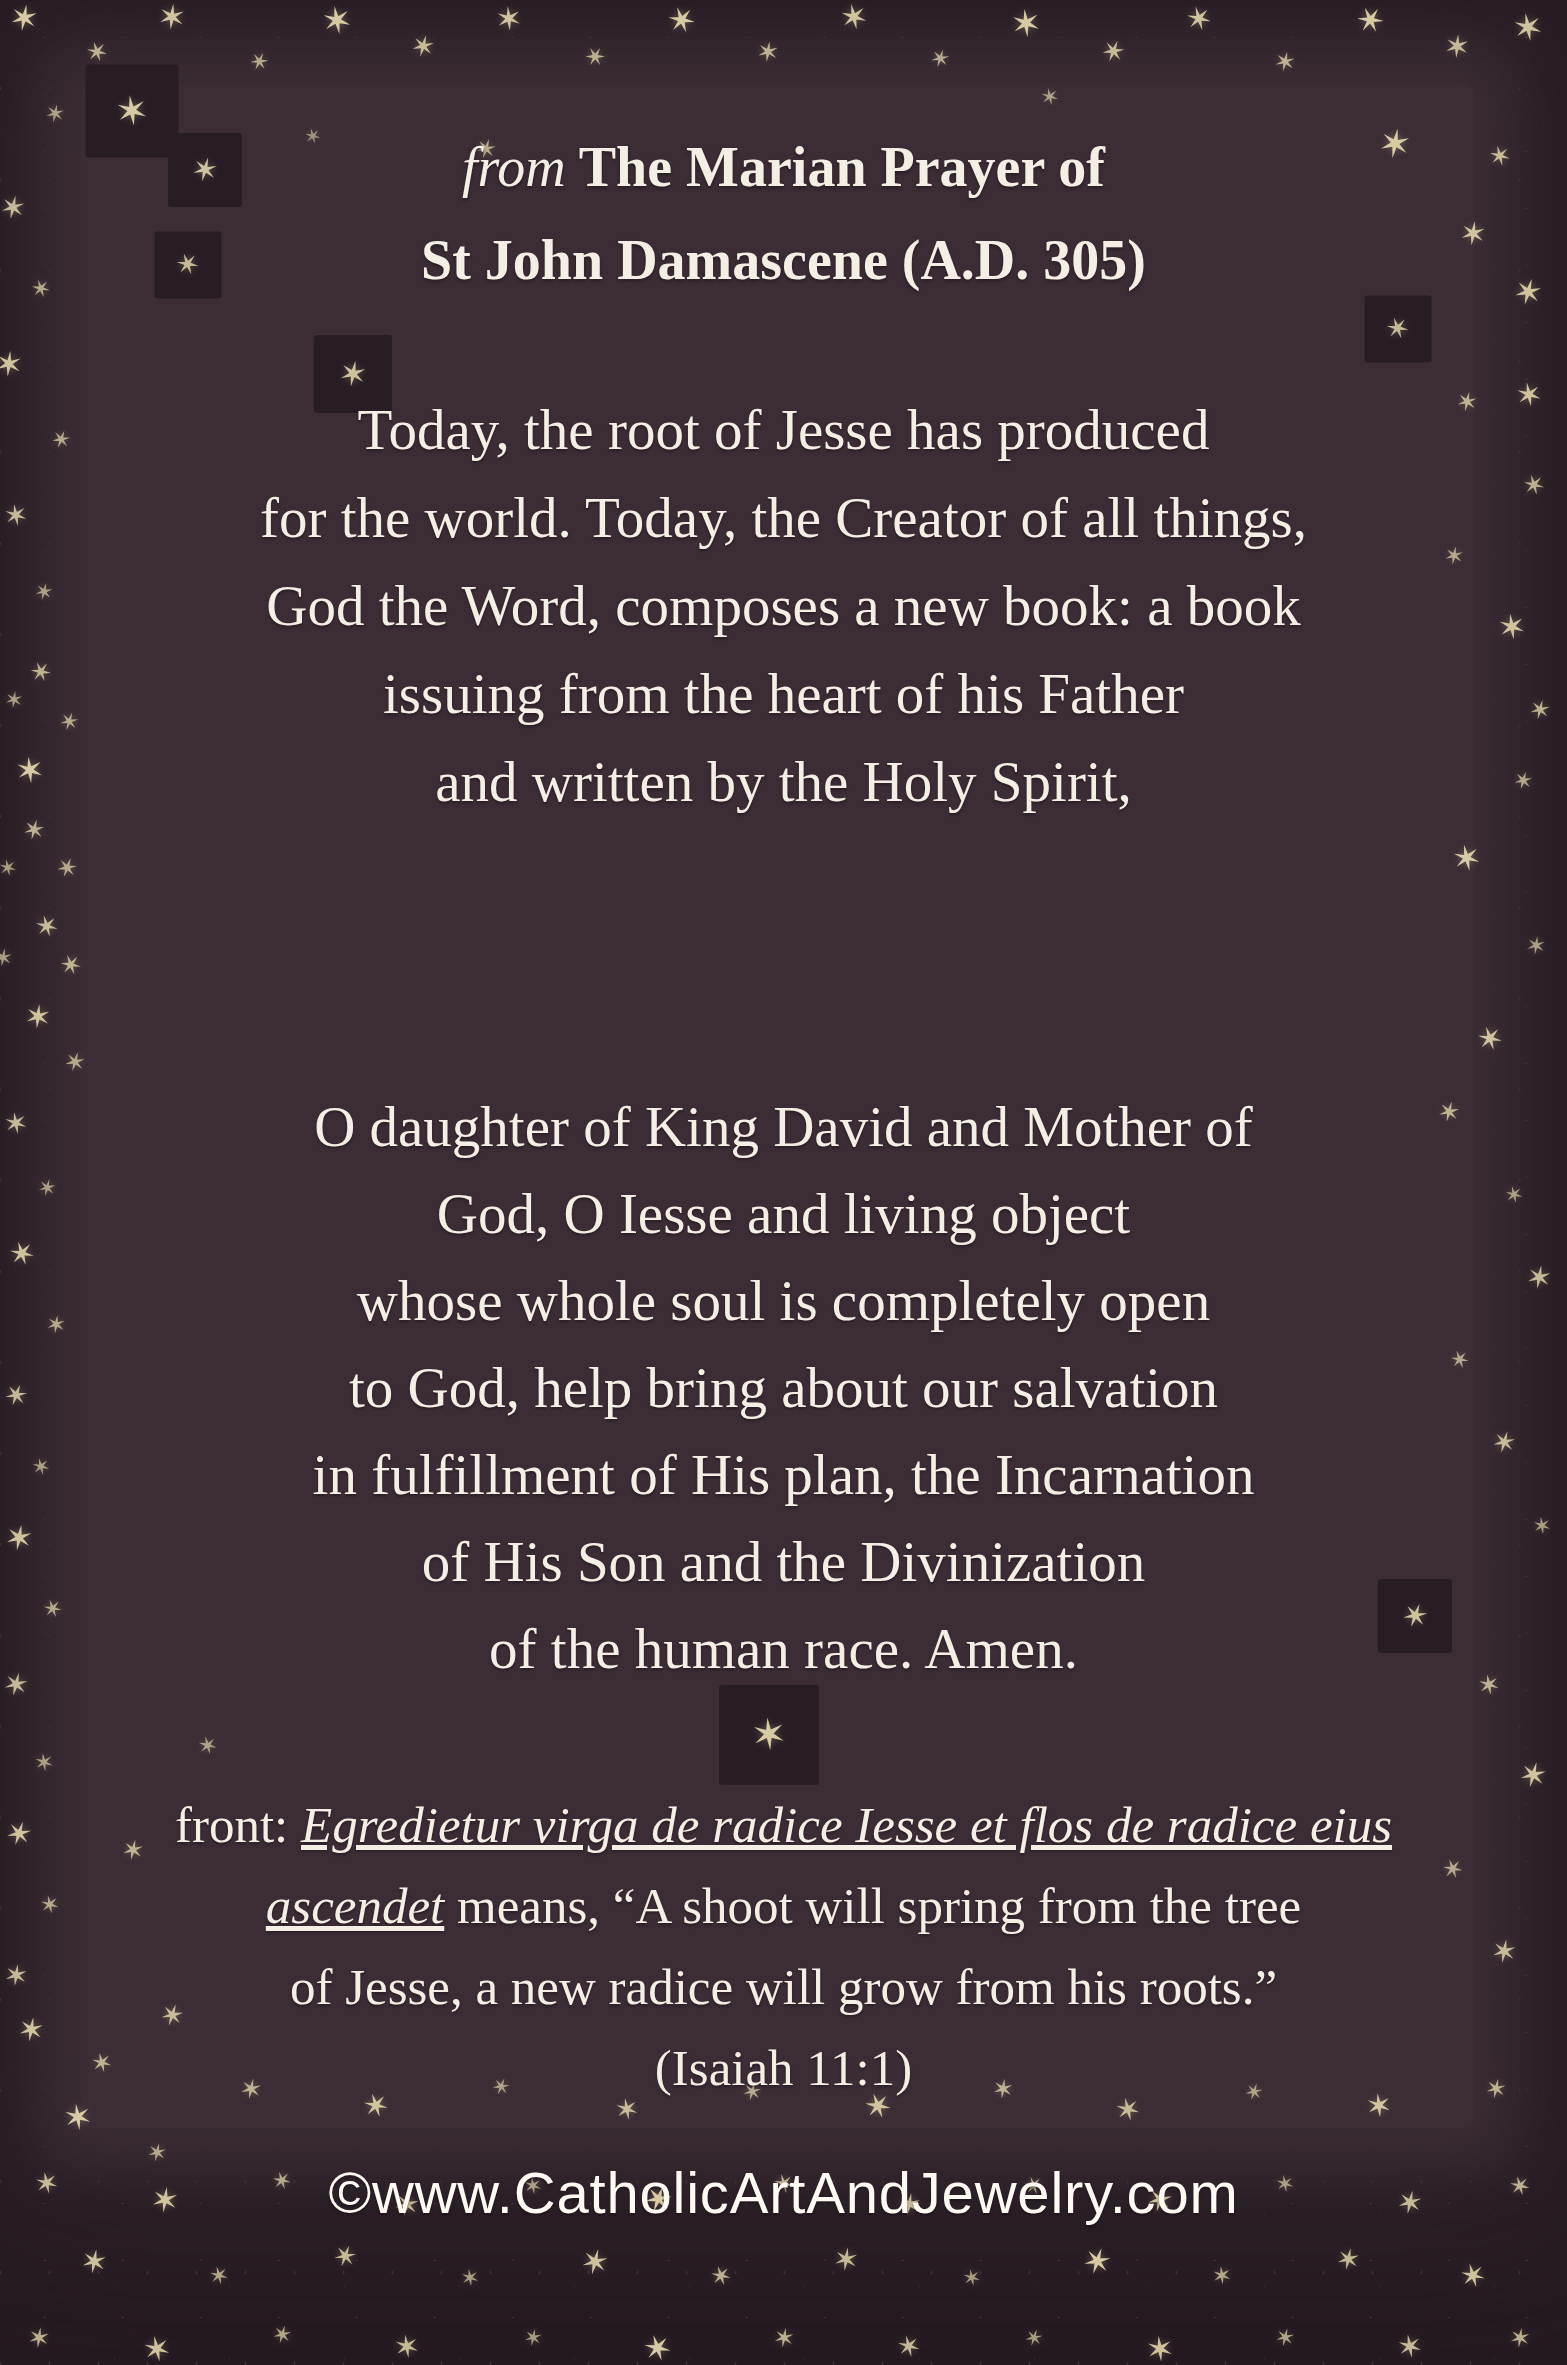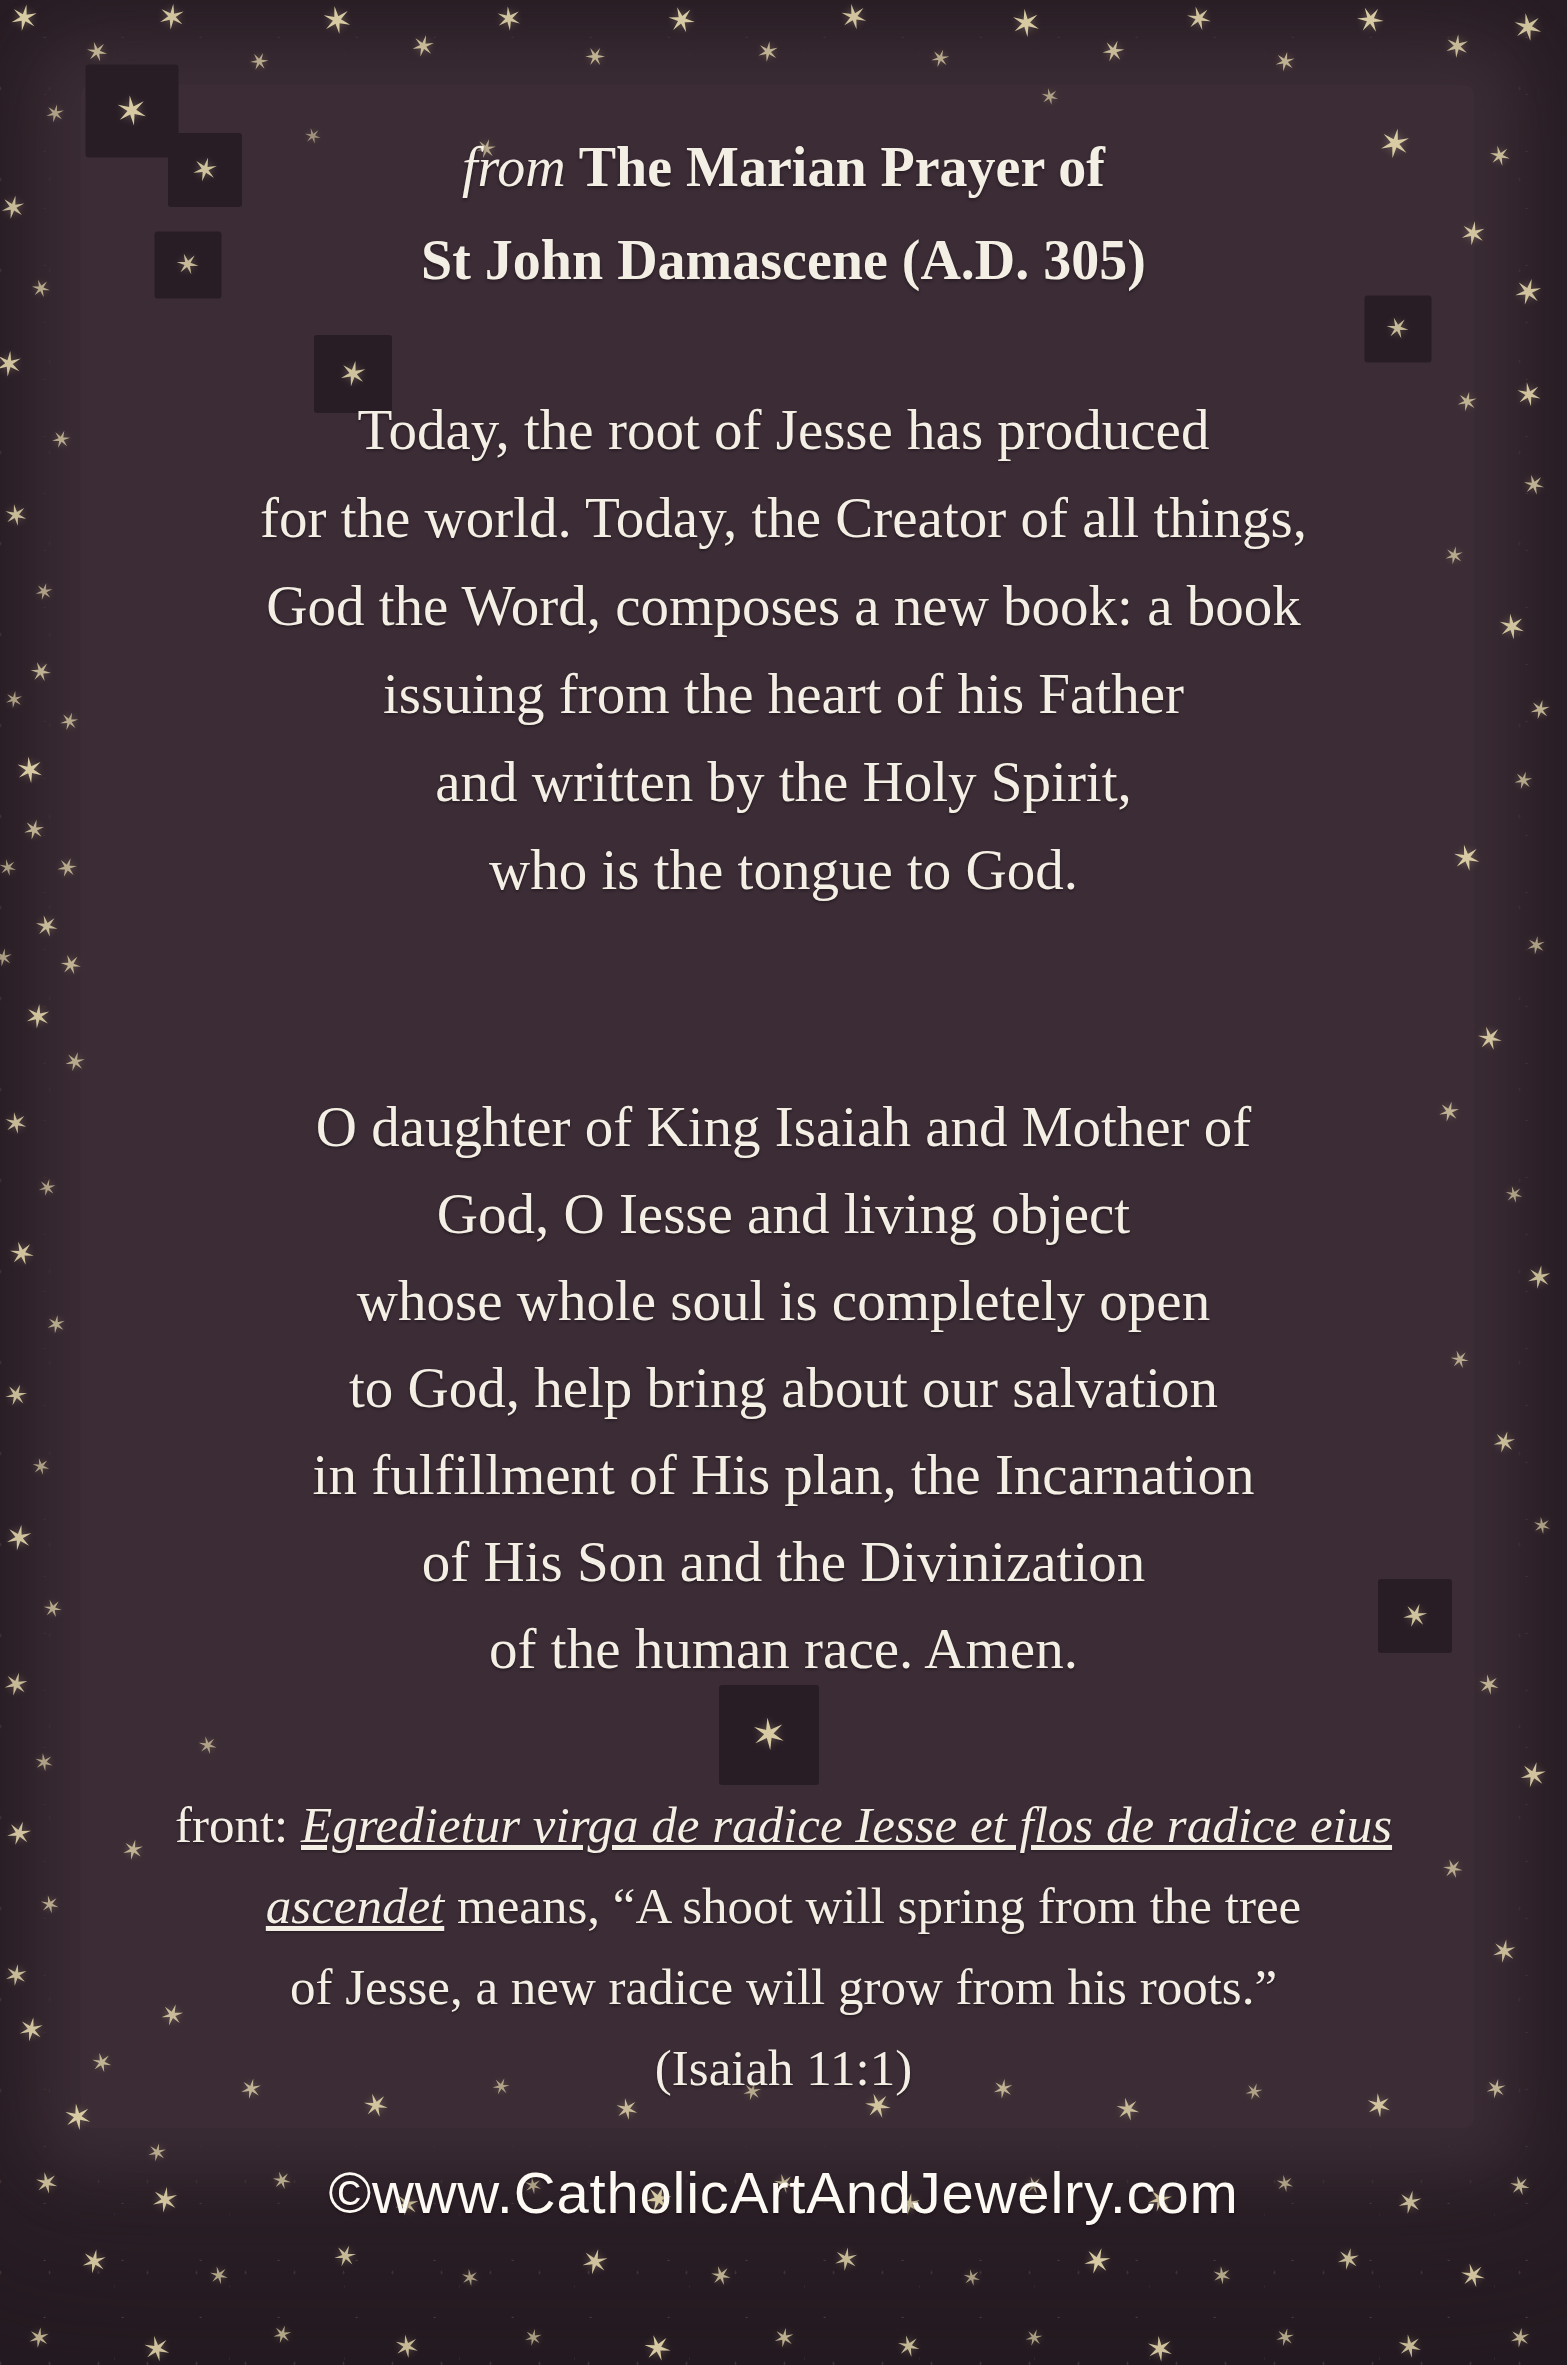--- a/index.html
+++ b/index.html
@@ -215,25 +215,24 @@
       <div class="line"><em>from</em> <span>The Marian Prayer of</span></div>
       <div class="line">St John Damascene (A.D. 305)</div>
     </div>
 
     <div class="block" id="p1">
       <div class="line">Today, the root of Jesse has produced</div>
       <div class="line">for the world. Today, the Creator of all things,</div>
       <div class="line">God the Word, composes a new book: a book</div>
       <div class="line">issuing from the heart of his Father</div>
       <div class="line">and written by the Holy Spirit,</div>
-      <div class="line">who is the tongue to God.</div>
     </div>
 
     <div class="block" id="p2">
-      <div class="line">O daughter of King Isaiah and Mother of</div>
+      <div class="line">O daughter of King David and Mother of</div>
       <div class="line">God, O Iesse and living object</div>
       <div class="line">whose whole soul is completely open</div>
       <div class="line">to God, help bring about our salvation</div>
       <div class="line">in fulfillment of His plan, the Incarnation</div>
       <div class="line">of His Son and the Divinization</div>
       <div class="line">of the human race. Amen.</div>
     </div>
 
     <div class="block" id="front-note">
       <div class="line"><span>front:</span> <em>Egredietur virga de radice Iesse et flos de radice eius</em></div>

